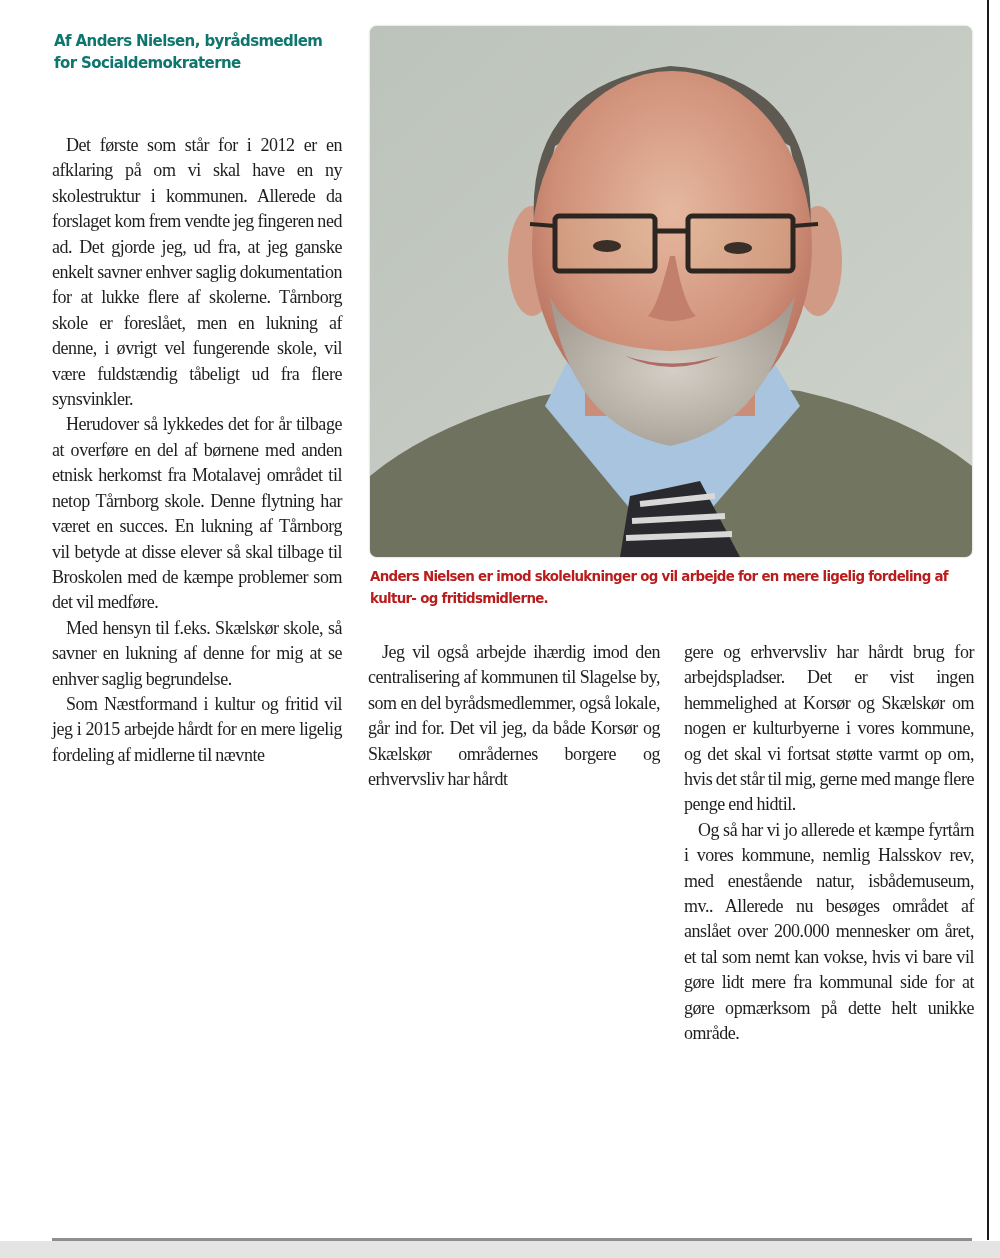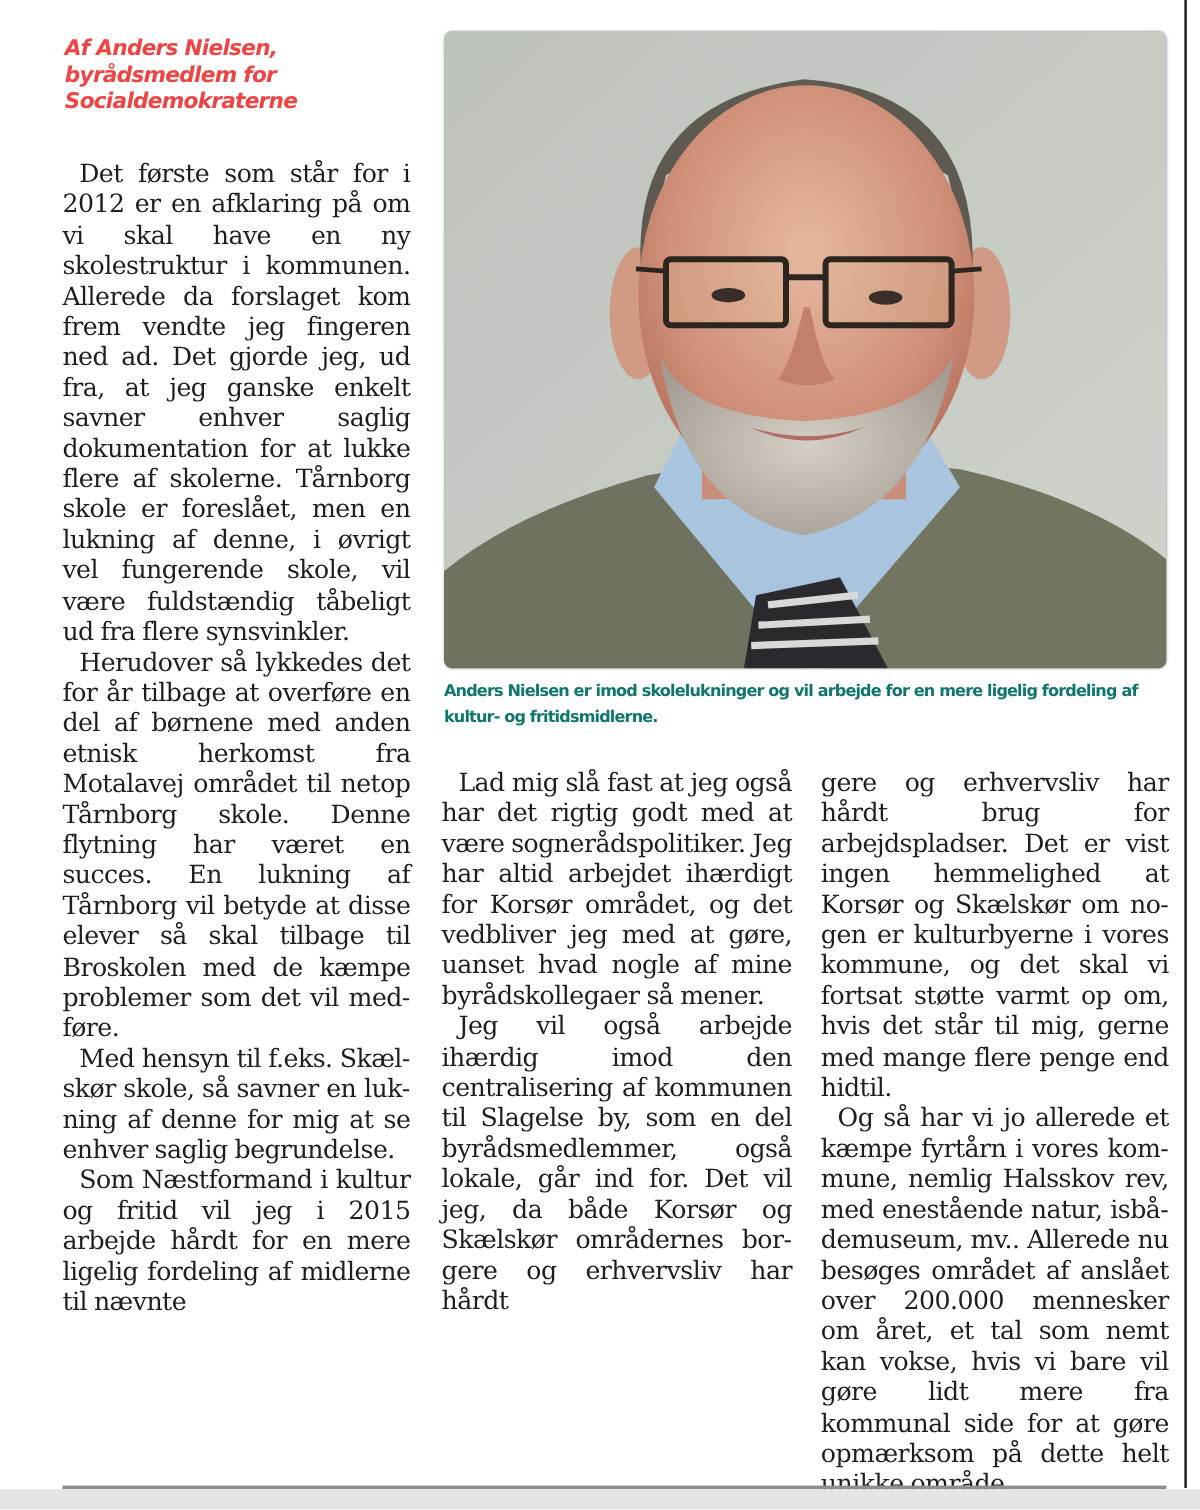--- a/index.html
+++ b/index.html
@@ -14,43 +14,44 @@
     }
     .bottom-bar {
       position: absolute; left: 0; top: 1241px; width: 1000px; height: 17px; background: #e4e4e2;
     }
     .bottom-rule {
       position: absolute; left: 52px; top: 1238px; width: 920px; height: 3px; background: #8f8f8f;
     }
     .byline {
       position: absolute; left: 54px; top: 30px; width: 290px;
       font-family: "DejaVu Sans", sans-serif; font-weight: bold;
-      font-size: 18px; line-height: 22px; letter-spacing: -0.6px; color: #ef4444; font-style: italic;
+      font-size: 15px; line-height: 22px; letter-spacing: -0.6px; color: #0f766e;
     }
     .col {
-      position: absolute; font-size: 21px; line-height: 25.4px;
+      position: absolute; font-size: 18px; line-height: 25.4px;
       text-align: justify; letter-spacing: -0.45px; word-spacing: -0.5px;
       hyphens: manual;
+      font-family: Liberation Serif, serif;
     }
     .col p { margin: 0; text-indent: 14px; }
     .col p.cont { text-indent: 0; }
     .col-1 { left: 52px; top: 133px; width: 290px; }
     .col-2 { left: 368px; top: 640px; width: 292px; }
     .col-3 { left: 684px; top: 640px; width: 290px; }
 
     .photo {
       position: absolute; left: 370px; top: 26px; width: 602px; height: 531px;
       border-radius: 7px; overflow: hidden; background: #b9bfb6;
       box-shadow: 0 0 2px rgba(0,0,0,0.3);
     }
     .photo svg { width: 100%; height: 100%; display: block; }
     .caption {
       position: absolute; left: 370px; top: 566px; width: 610px;
       font-family: "DejaVu Sans", sans-serif; font-weight: bold;
-      font-size: 13.4px; line-height: 22px; letter-spacing: -0.7px; color: #0f766e;
+      font-size: 13.4px; line-height: 22px; letter-spacing: -0.7px; color: #b91c1c;
     }
   </style>
 </head>
 <body>
 
 <div class="right-border"></div>
 
 <div class="byline">Af Anders Nielsen, byrådsmedlem for Socialdemokraterne</div>
 
 <div class="col col-1">
@@ -109,21 +110,20 @@
     <ellipse cx="237" cy="220" rx="14" ry="6" fill="#3a2e28"></ellipse>
     <ellipse cx="368" cy="222" rx="14" ry="6" fill="#3a2e28"></ellipse>
 
     <path d="M300 230 Q288 280 278 290 Q302 300 326 290 Q314 280 305 230" fill="#c27f6c"></path>
   </svg>
 </div>
 
 <div class="caption">Anders Nielsen er imod skolelukninger og vil arbejde for en mere ligelig fordeling af kultur- og fritidsmidlerne.</div>
 
 <div class="col col-2">
-  <p>Lad mig slå fast at jeg også har det rigtig godt med at være sognerådspolitiker. Jeg har altid arbejdet ihærdigt for Korsør området, og det vedbliver jeg med at gøre, uanset hvad nogle af mine byrådskollegaer så mener.</p>
   <p>Jeg vil også arbejde ihærdig imod den centralisering af kommunen til Slagelse by, som en del byrådsmedlem­mer, også lokale, går ind for. Det vil jeg, da både Korsør og Skælskør områdernes bor­gere og erhvervsliv har hårdt</p>
 </div>
 
 <div class="col col-3">
   <p class="cont">gere og erhvervsliv har hårdt brug for arbejdspladser. Det er vist ingen hemmelighed at Korsør og Skælskør om no­gen er kulturbyerne i vores kommune, og det skal vi fortsat støtte varmt op om, hvis det står til mig, gerne med mange flere penge end hidtil.</p>
   <p>Og så har vi jo allerede et kæmpe fyrtårn i vores kom­mune, nemlig Halsskov rev, med enestående natur, isbå­demuseum, mv.. Allerede nu besøges området af anslået over 200.000 mennesker om året, et tal som nemt kan vok­se, hvis vi bare vil gøre lidt mere fra kommunal side for at gøre opmærksom på dette helt unikke område.</p>
 </div>
 
 <div class="bottom-rule"></div>
 <div class="bottom-bar"></div>

